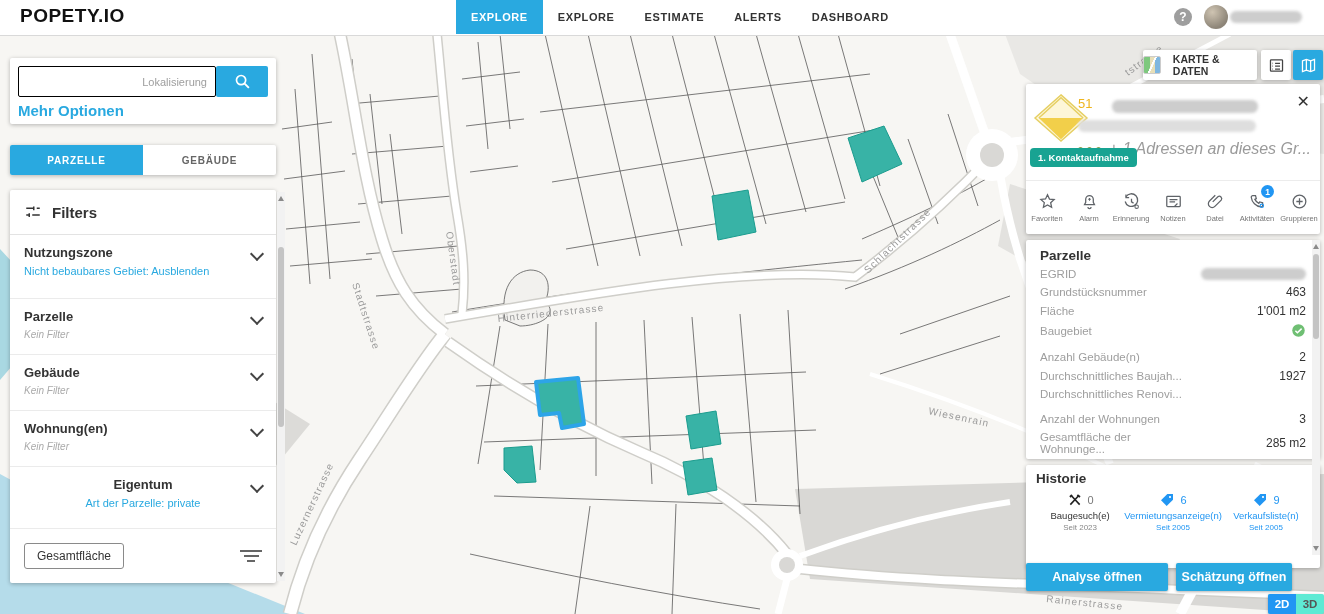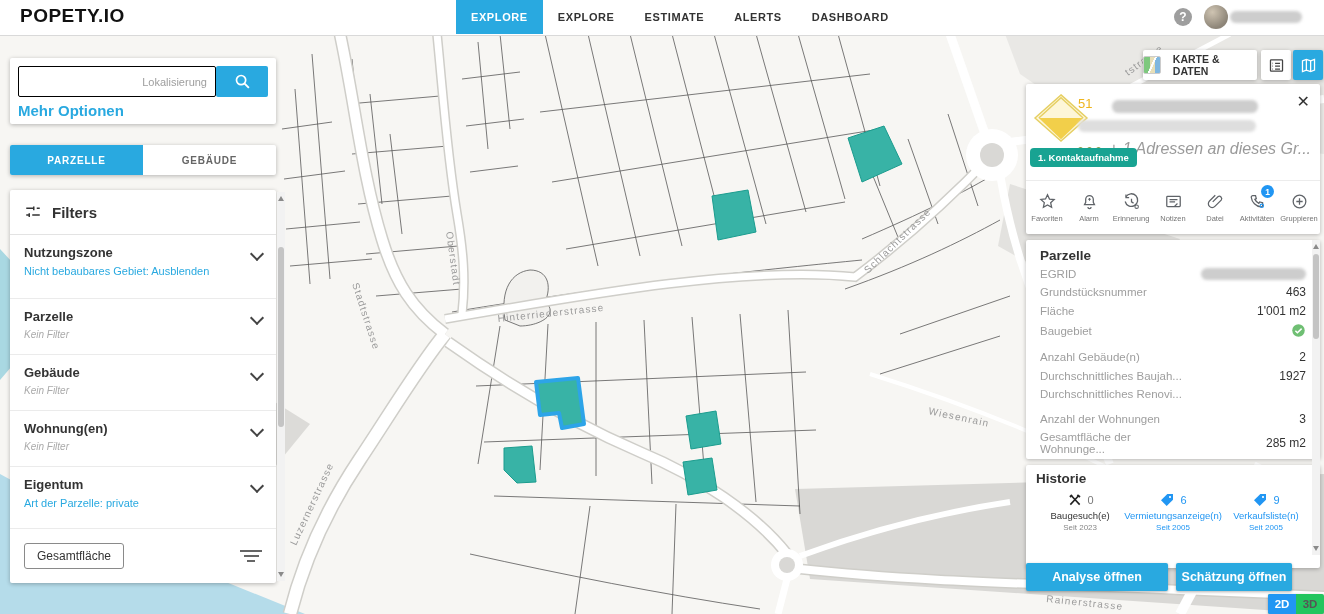--- a/index.html
+++ b/index.html
@@ -89,21 +89,21 @@
   .hist-top { display:flex; align-items:center; gap:5px; }
   .hist-count { font-size:11px; color:#777; }
   .hist-label { font-size:9.5px; color:#333; white-space:nowrap; }
   .hist-since { font-size:8px; color:#888; }
   .hist-blue .hist-count, .hist-blue .hist-label, .hist-blue .hist-since { color:#2196f3; }
 
   .cta-btn { position:absolute; top:563px; height:28px; background:#29a9e0; color:#fff; font-size:12.5px; font-weight:700; border:none; border-radius:2px; display:flex; align-items:center; justify-content:center; cursor:pointer; box-shadow:0 1px 3px rgba(0,0,0,.3); z-index:10; font-family:"Liberation Sans",sans-serif; }
   #analyse-btn { left:1026px; width:142px; }
   #schaetzung-btn { left:1176px; width:116px; }
 
-  #dim-toggle { position:absolute; left:1268px; top:594px; width:56px; height:20px; display:flex; background:#22c55e; border-radius:2px; overflow:hidden; box-shadow:0 1px 3px rgba(0,0,0,.3); z-index:10; }
+  #dim-toggle { position:absolute; left:1268px; top:594px; width:56px; height:20px; display:flex; background:#5eead4; border-radius:2px; overflow:hidden; box-shadow:0 1px 3px rgba(0,0,0,.3); z-index:10; }
   .dim { flex:1; display:flex; align-items:center; justify-content:center; font-size:11.5px; font-weight:700; color:#555; cursor:pointer; }
   .dim.active { background:#2196f3; color:#fff; }
 </style>
 </head>
 <body>
 
 <svg id="map" width="1324" height="580" viewBox="0 0 1324 580">
   <rect x="0" y="0" width="1324" height="580" fill="#f7f6f3"></rect>
 
   <g>
@@ -233,21 +233,21 @@
   <div class="filter-row" style="height:56px;">
     <div class="f-title">Gebäude</div>
     <div class="filter-sub sub-none">Kein Filter</div>
     <div class="chevron"></div>
   </div>
   <div class="filter-row" style="height:56px;">
     <div class="f-title">Wohnung(en)</div>
     <div class="filter-sub sub-none">Kein Filter</div>
     <div class="chevron"></div>
   </div>
-  <div class="filter-row" style="height:62px;">
+  <div class="filter-row" style="height:62px;text-align:center;">
     <div class="f-title">Eigentum</div>
     <div class="filter-sub sub-link">Art der Parzelle: private</div>
     <div class="chevron"></div>
   </div>
   <div id="filters-foot">
     <button id="reset-btn">Gesamtfläche</button>
     <div class="funnel-lines" style="width:22px;">
       <div style="width:22px;"></div>
         <div style="width:15px;"></div>
         <div style="width:8px;"></div>

